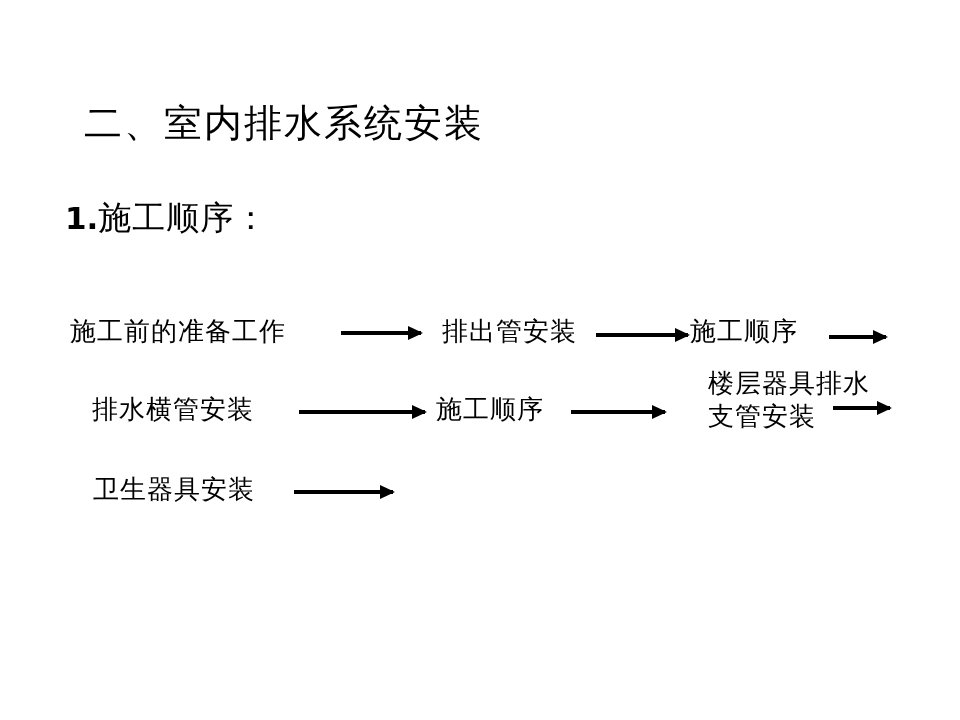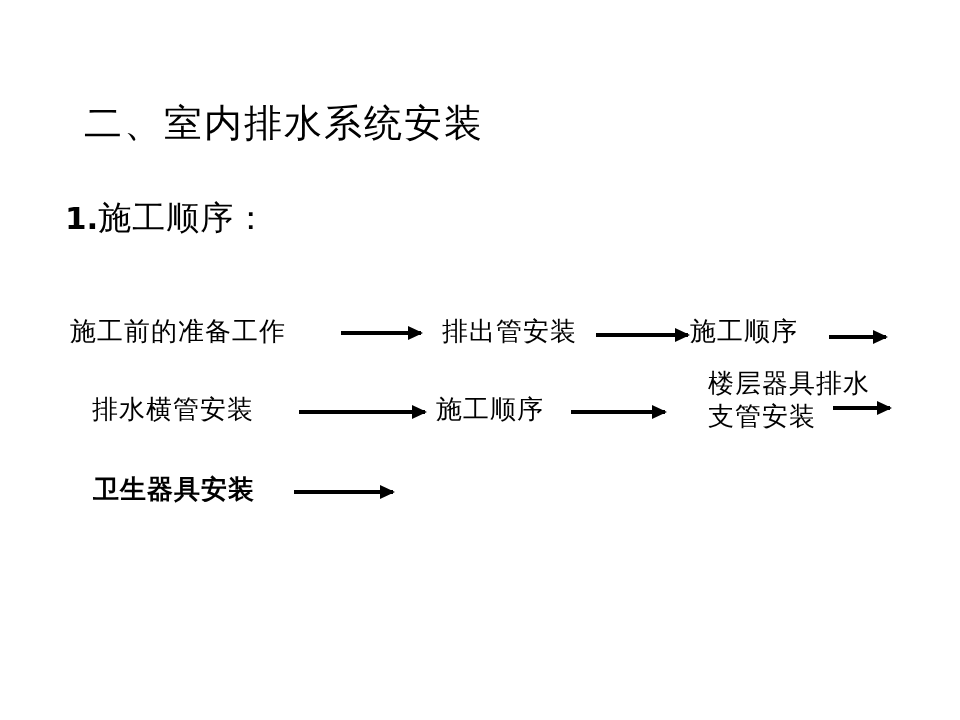--- a/index.html
+++ b/index.html
@@ -104,21 +104,21 @@
 
   
   #node-r2-c1 { left: 92px;  top: 394px; }
   #arrow-r2-a1 { left: 299px; top: 410px; width: 126px; }
   #node-r2-c2 { left: 436px; top: 394px; }
   #arrow-r2-a2 { left: 571px; top: 410px; width: 94px; }
   #node-r2-c3 { left: 668px; top: 367px; }
   #arrow-r2-a3 { left: 833px; top: 406px; width: 57px; }
 
   
-  #node-r3-c1 { left: 93px;  top: 474px; font-weight: bold; }
+  #node-r3-c1 { left: 93px;  top: 474px; }
   #arrow-r3-a1 { left: 294px; top: 490px; width: 99px; }
   #node-r3-c2 { left: 397px; top: 474px; }
 </style>
 </head>
 <body>
 
 <div class="slide">
 
   <div class="heading-main">二、室内排水系统安装</div>
 

